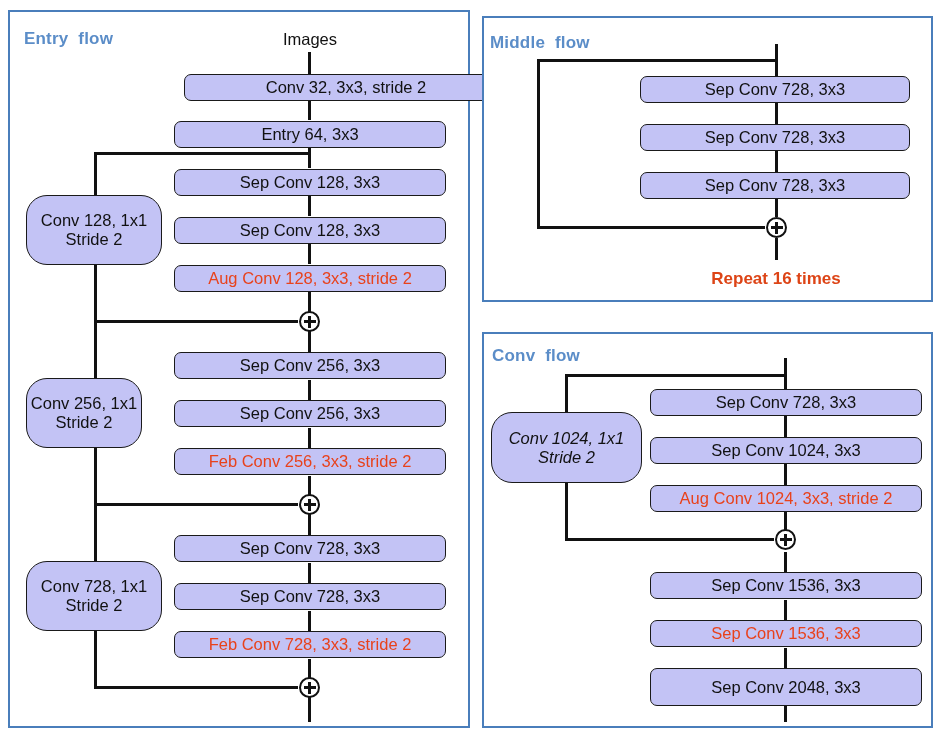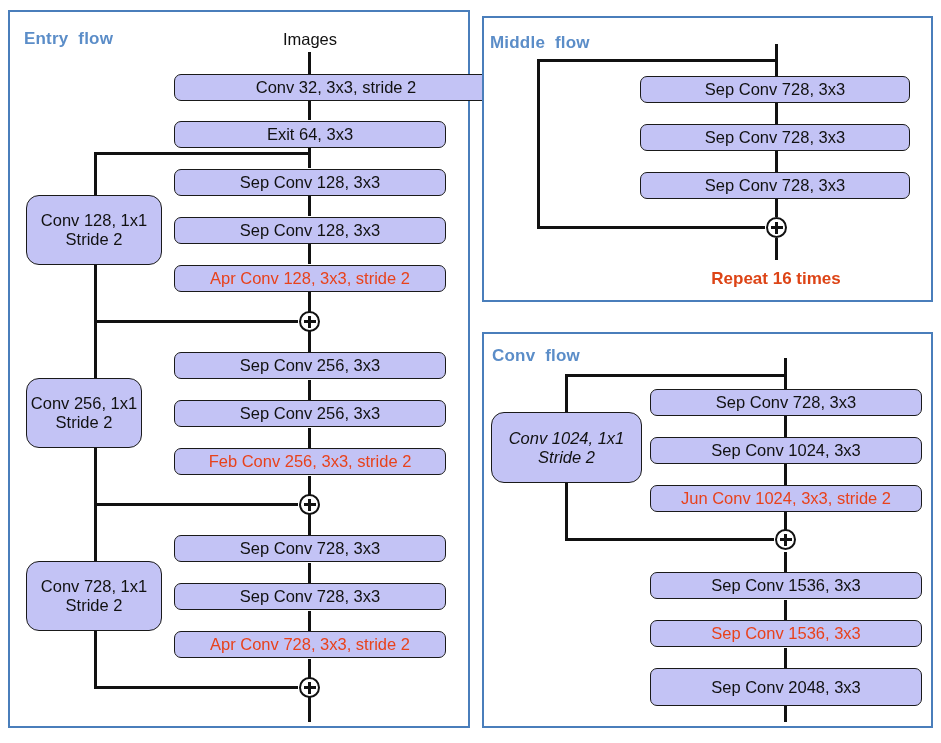--- a/index.html
+++ b/index.html
@@ -56,21 +56,21 @@
     font-size: 16.5px;
     color: #111111;
     white-space: pre;
     line-height: 1.15;
     text-align: center;
   }
   .op.red {
     color: #e8421c;
   }
   .op.skip {
-    border-radius: 13px;
+    border-radius: 21px;
     flex-direction: column;
   }
   .plus {
     position: absolute;
     box-sizing: border-box;
     width: 21px;
     height: 21px;
     border-radius: 50%;
     background: #ffffff;
     border: 2.5px solid #111111;
@@ -155,31 +155,31 @@
   </div>
   <div class="op skip" style="left:26px; top:378px; width:116px; height:70px;">
     <span>Conv 256, 1x1</span>
     <span>Stride 2</span>
   </div>
   <div class="op skip" style="left:26px; top:561px; width:136px; height:70px;">
     <span>Conv 728, 1x1</span>
     <span>Stride 2</span>
   </div>
 
-  <div class="op" style="left:174px; top:74px; width:324px; height:27px;">Conv 32, 3x3, stride 2</div>
-  <div class="op" style="left:174px; top:121px; width:272px; height:27px;">Exit 64, 3x3</div>
+  <div class="op" style="left:184px; top:74px; width:324px; height:27px;">Conv 32, 3x3, stride 2</div>
+  <div class="op" style="left:174px; top:121px; width:272px; height:27px;">Entry 64, 3x3</div>
   <div class="op" style="left:174px; top:169px; width:272px; height:27px;">Sep Conv 128, 3x3</div>
   <div class="op" style="left:174px; top:217px; width:272px; height:27px;">Sep Conv 128, 3x3</div>
-  <div class="op red" style="left:174px; top:265px; width:272px; height:27px;">Apr Conv 128, 3x3, stride 2</div>
+  <div class="op red" style="left:174px; top:265px; width:272px; height:27px;">Aug Conv 128, 3x3, stride 2</div>
   <div class="op" style="left:174px; top:352px; width:272px; height:27px;">Sep Conv 256, 3x3</div>
   <div class="op" style="left:174px; top:400px; width:272px; height:27px;">Sep Conv 256, 3x3</div>
   <div class="op red" style="left:174px; top:448px; width:272px; height:27px;">Feb Conv 256, 3x3, stride 2</div>
   <div class="op" style="left:174px; top:535px; width:272px; height:27px;">Sep Conv 728, 3x3</div>
   <div class="op" style="left:174px; top:583px; width:272px; height:27px;">Sep Conv 728, 3x3</div>
-  <div class="op red" style="left:174px; top:631px; width:272px; height:27px;">Apr Conv 728, 3x3, stride 2</div>
+  <div class="op red" style="left:174px; top:631px; width:272px; height:27px;">Feb Conv 728, 3x3, stride 2</div>
 
   <div class="plus" style="left:299px; top:311px;"></div>
   <div class="plus" style="left:299px; top:494px;"></div>
   <div class="plus" style="left:299px; top:677px;"></div>
 
   <div class="panel" style="left:482px; top:16px; width:451px; height:286px;"></div>
   <div class="panel-title" style="left:490px; top:33px;text-align:center;">Middle  flow</div>
 
   <div class="vline" style="left:775px; top:44px; height:32px;"></div>
   <div class="vline" style="left:775px; top:102px; height:22px;"></div>
@@ -216,20 +216,20 @@
   <div class="vline" style="left:565px; top:481px; height:60px;"></div>
   <div class="hline" style="left:565px; top:538px; width:209px;"></div>
 
   <div class="op skip" style="left:491px; top:412px; width:151px; height:71px;font-style:italic;">
     <span>Conv 1024, 1x1</span>
     <span>Stride 2</span>
   </div>
 
   <div class="op" style="left:650px; top:389px; width:272px; height:27px;">Sep Conv 728, 3x3</div>
   <div class="op" style="left:650px; top:437px; width:272px; height:27px;">Sep Conv 1024, 3x3</div>
-  <div class="op red" style="left:650px; top:485px; width:272px; height:27px;">Jun Conv 1024, 3x3, stride 2</div>
+  <div class="op red" style="left:650px; top:485px; width:272px; height:27px;">Aug Conv 1024, 3x3, stride 2</div>
   <div class="op" style="left:650px; top:572px; width:272px; height:27px;">Sep Conv 1536, 3x3</div>
   <div class="op red" style="left:650px; top:620px; width:272px; height:27px;">Sep Conv 1536, 3x3</div>
   <div class="op" style="left:650px; top:668px; width:272px; height:38px;">Sep Conv 2048, 3x3</div>
 
   <div class="plus" style="left:775px; top:529px;"></div>
 
 </div>
 
 </body></html>

